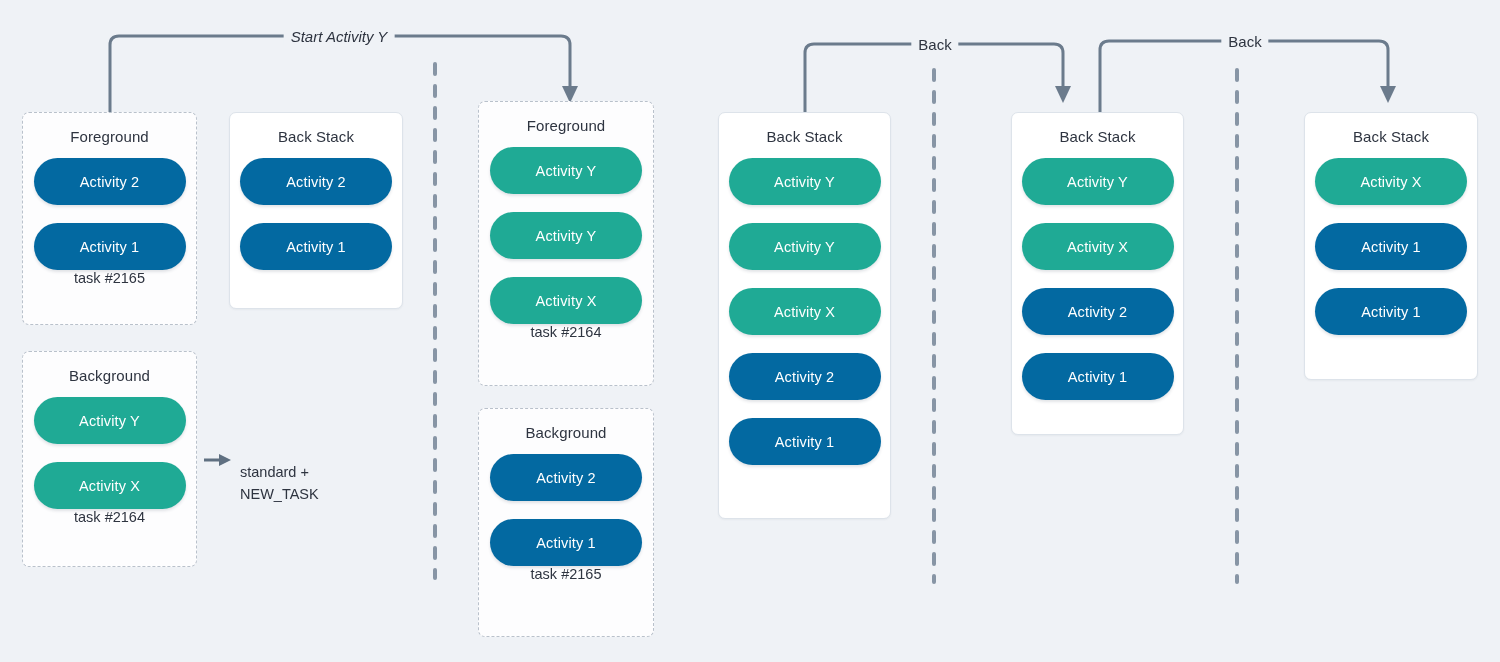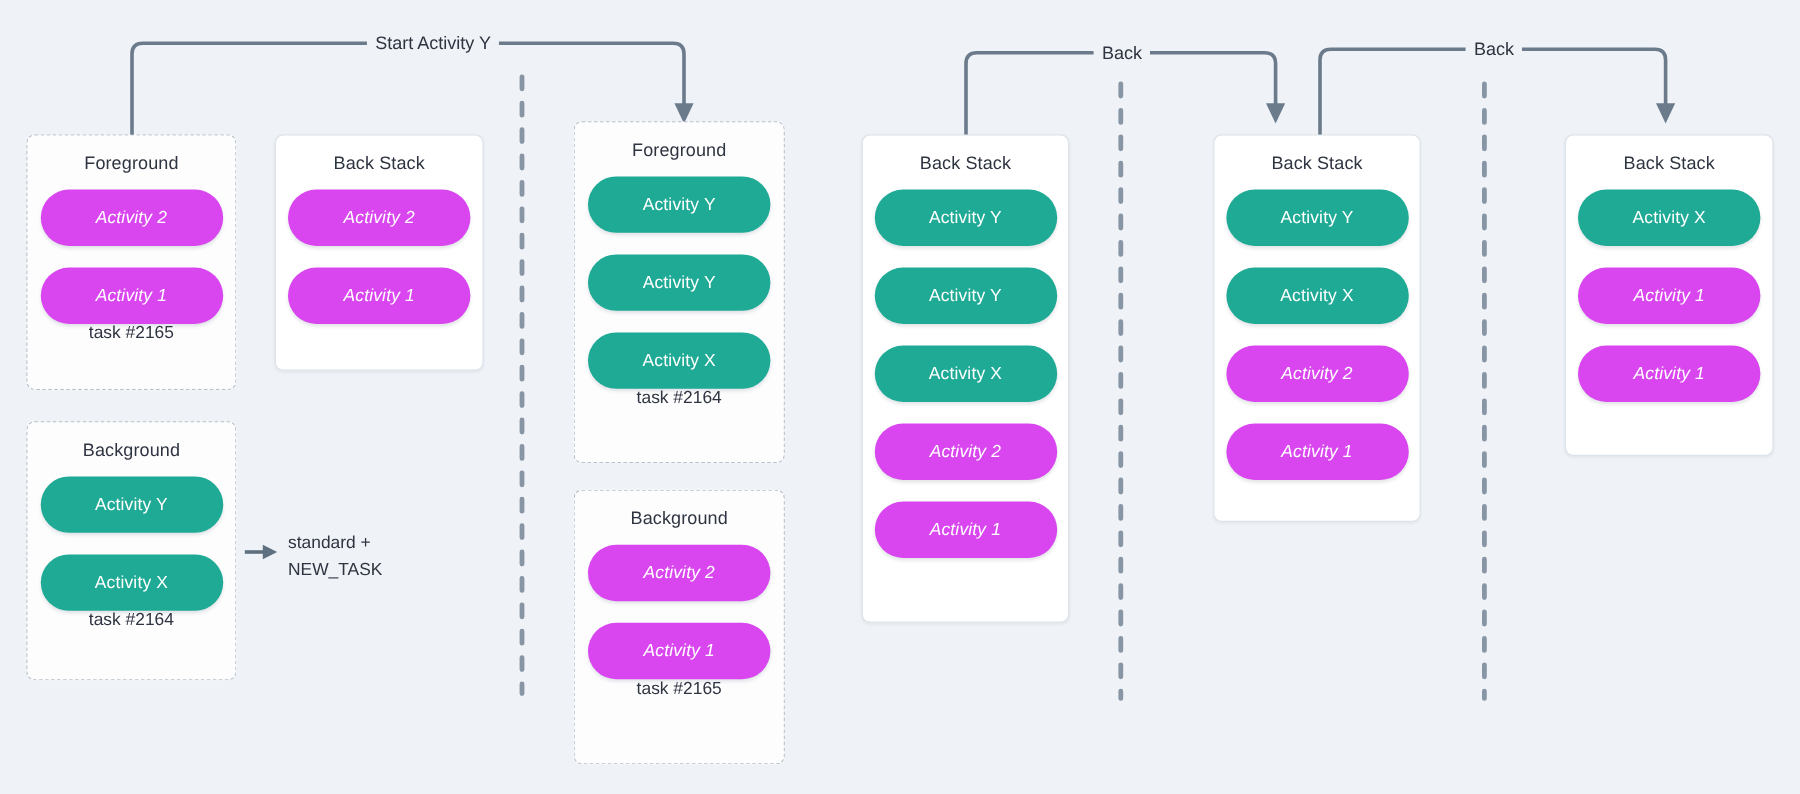--- a/index.html
+++ b/index.html
@@ -104,21 +104,21 @@
     display: flex;
     align-items: center;
     justify-content: center;
     color: #ffffff;
     font-size: 14.5px;
     letter-spacing: 0.15px;
     margin-bottom: 18px;
     box-shadow: 0 2px 3px rgba(30, 45, 70, 0.13);
     box-sizing: border-box;
   }
-  .pill.purple { background: #d946ef; font-style: italic; }
+  .pill.purple { background: #0369a1; }
   .pill.teal   { background: #1faa95; }
   .pill:last-child { margin-bottom: 0; }
 
   .box-footer {
     font-size: 14.5px;
     color: #2e3440;
     margin-top: 0;
     margin-bottom: 15px;
   }
 
@@ -148,25 +148,25 @@
     <polygon class="edge-arrowhead" points="1388,103 1380,86 1396,86"></polygon>
 
     <line class="divider" x1="435" y1="64" x2="435" y2="578"></line>
     <line class="divider" x1="934" y1="70" x2="934" y2="582"></line>
     <line class="divider" x1="1237" y1="70" x2="1237" y2="582"></line>
 
     <line class="mini-arrow-line" x1="204" y1="460" x2="222" y2="460"></line>
     <polygon class="mini-arrow-head" points="231,460 219,454 219,466"></polygon>
   </svg>
 
-  <div class="edge-label" style="left:361px; top:29px;">Start Activity Y</div>
+  <div class="edge-label" style="left:339px; top:29px;font-style:italic;">Start Activity Y</div>
   <div class="edge-label" style="left:935px; top:37px;">Back</div>
   <div class="edge-label" style="left:1245px; top:34px;">Back</div>
 
-  <div class="side-note" style="left:240px; top:442px;">standard +
+  <div class="side-note" style="left:240px; top:461px;">standard +
 NEW_TASK</div>
 
   <div class="box dashed" id="box-foreground-2165" style="left:22px; top:112px; width:175px; height:213px;">
     <div class="box-title">Foreground</div>
     <div class="pill-list">
       <div class="pill purple">Activity 2</div>
       <div class="pill purple">Activity 1</div>
     </div>
     <div class="box-footer">task #2165</div>
   </div>

